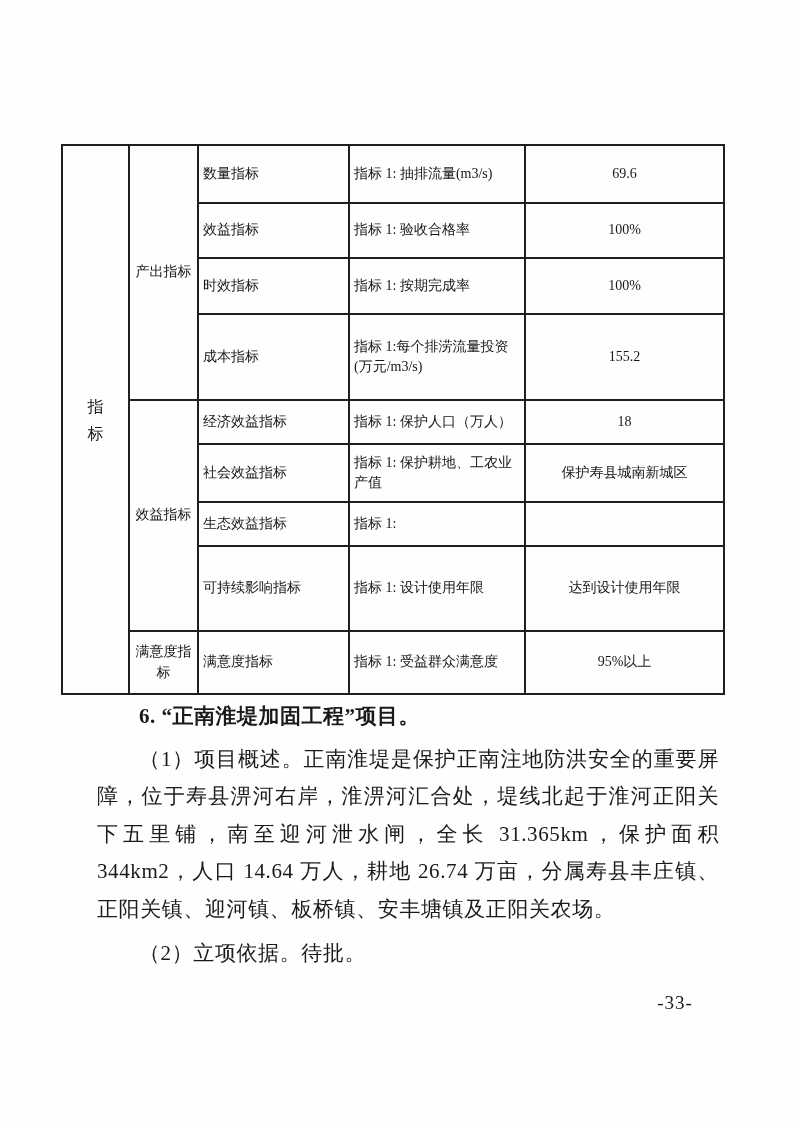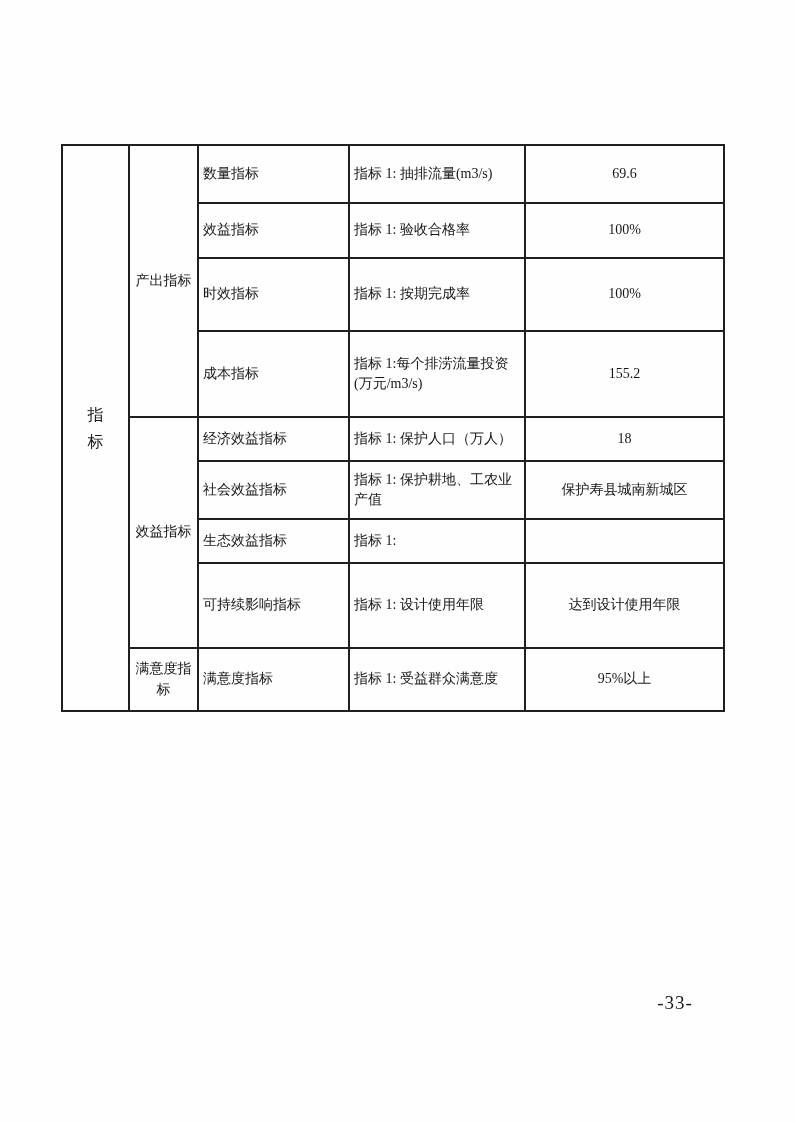--- a/index.html
+++ b/index.html
@@ -111,21 +111,21 @@
           <td class="c-group bt-none" rowspan="4">产出指标</td>
           <td class="c-cat bt-none">数量指标</td>
           <td class="c-ind bt-none">指标 1: 抽排流量(m3/s)</td>
           <td class="c-val">69.6</td>
         </tr>
         <tr style="height:55px">
           <td class="c-cat">效益指标</td>
           <td class="c-ind">指标 1: 验收合格率</td>
           <td class="c-val">100%</td>
         </tr>
-        <tr style="height:73px">
+        <tr style="height:56px">
           <td class="c-cat">时效指标</td>
           <td class="c-ind">指标 1: 按期完成率</td>
           <td class="c-val">100%</td>
         </tr>
         <tr style="height:86px">
           <td class="c-cat">成本指标</td>
           <td class="c-ind">指标 1:每个排涝流量投资(万元/m3/s)</td>
           <td class="c-val">155.2</td>
         </tr>
         <tr style="height:44px">
@@ -152,16 +152,21 @@
         <tr style="height:63px">
           <td class="c-group">满意度指标</td>
           <td class="c-cat">满意度指标</td>
           <td class="c-ind">指标 1: 受益群众满意度</td>
           <td class="c-val">95%以上</td>
         </tr>
       </tbody>
     </table>
   </div>
 
+  <div class="content">
+    <div class="heading">6. “正南淮堤加固工程”项目。</div>
+    <p class="para">（1）项目概述。正南淮堤是保护正南注地防洪安全的重要屏障，位于寿县淠河右岸，淮淠河汇合处，堤线北起于淮河正阳关下五里铺，南至迎河泄水闸，全长 31.365km，保护面积 344km2，人口 14.64 万人，耕地 26.74 万亩，分属寿县丰庄镇、正阳关镇、迎河镇、板桥镇、安丰塘镇及正阳关农场。</p>
+    <p class="para">（2）立项依据。待批。</p>
+  </div>
 
   <div class="page-number">-33-</div>
 
 </div>
 
 </body></html>

